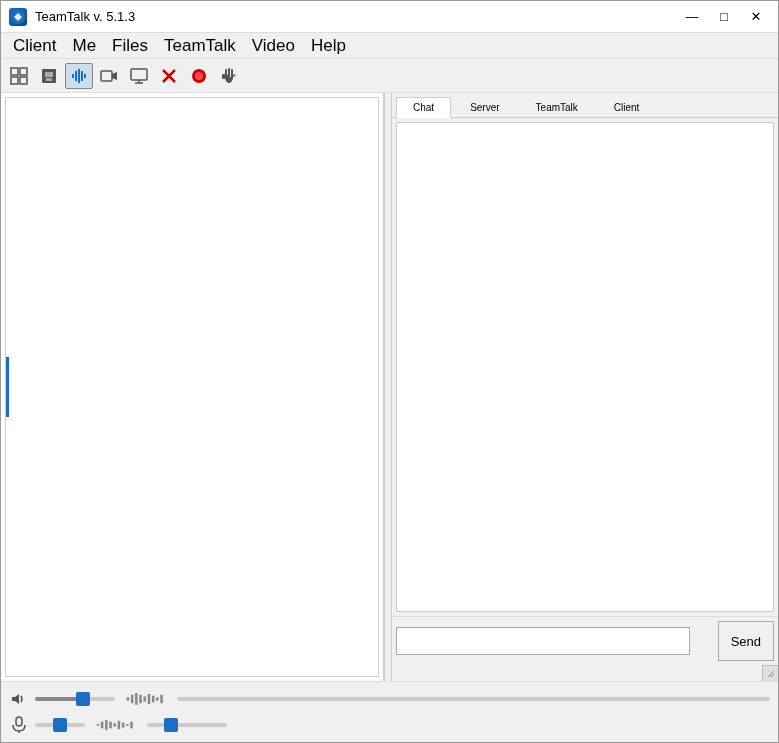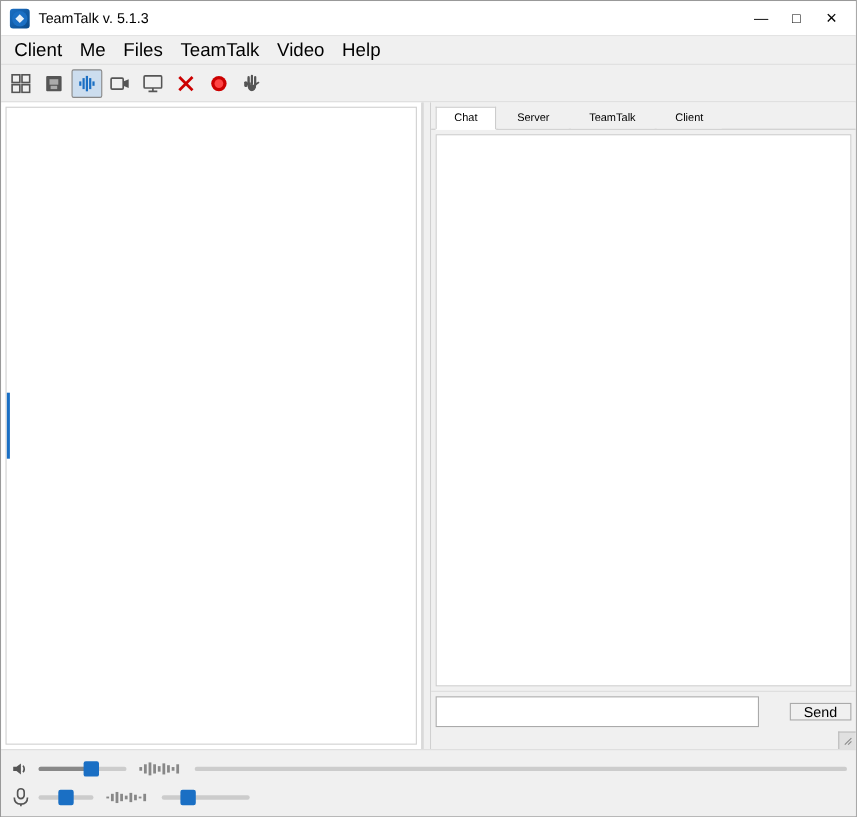--- a/index.html
+++ b/index.html
@@ -209,21 +209,21 @@
     .chat-input {
       flex: 1;
       height: 28px;
       border: 1px solid #aaa;
       padding: 2px 4px;
       font-size: 13px;
       background: white;
     }
 
     .send-btn {
-      height: 16px;
+      height: 40px;
       padding: 0 12px;
       background: #f0f0f0;
       border: 1px solid #aaa;
       cursor: pointer;
       font-size: 13px;
       margin-left: 24px;
     }
 
     .bottom-controls {
       background: #f0f0f0;

